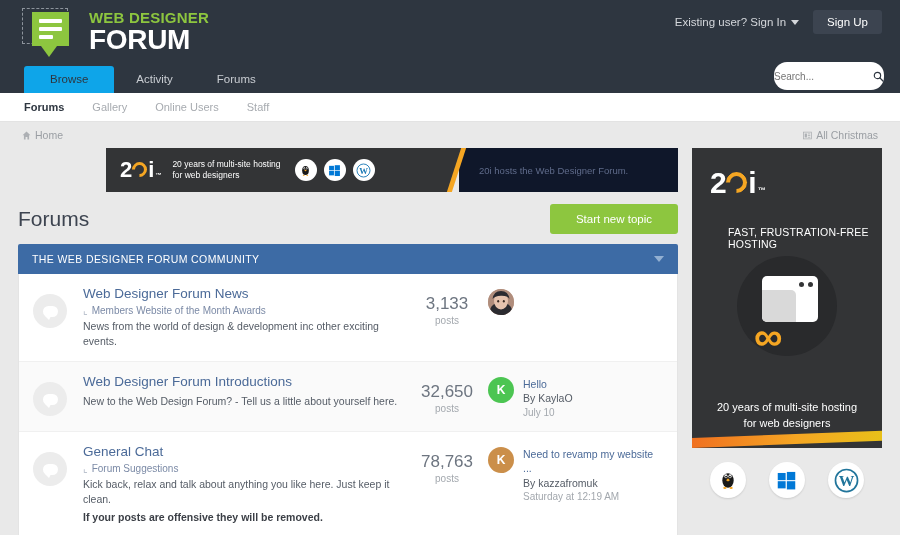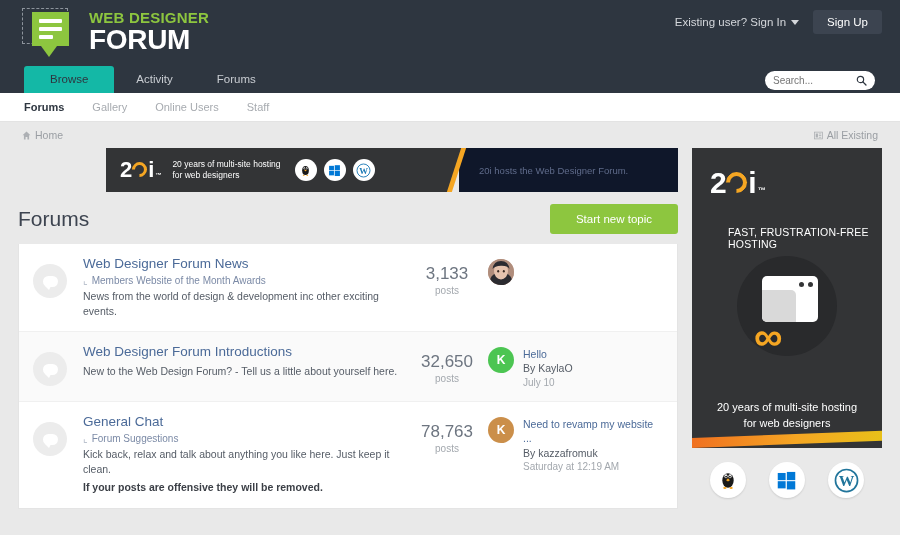--- a/index.html
+++ b/index.html
@@ -98,33 +98,33 @@
     position: relative;
   }
   .tab {
     font-size: 11.5px;
     color: #c9cdd2;
     padding: 8px 22px;
     cursor: pointer;
     line-height: 1;
   }
   .tab.active {
-    background: #14b8a6;
+    background: #0ea5e9;
     color: #2e3640;
     border-radius: 3px 3px 0 0;
     padding: 8px 26px;
   }
   .search-wrap {
     position: absolute;
-    right: 25px; bottom: 3px;
+    right: 16px; bottom: 3px;
     background: #fff;
     border-radius: 13px;
-    width: 110px; height: 19px;
+    width: 110px; height: 28px;
     display: flex; align-items: center;
-    padding: 0 8px;
+    padding: 0 0;
   }
   .search-input {
     border: none; outline: none;
     font-size: 10px; color: #9aa0a6;
     font-family: "Liberation Sans", sans-serif;
     flex: 1; background: transparent;
     width: 100%;
   }
   .search-ico {
     width: 11px; height: 11px; flex-shrink: 0;
@@ -482,21 +482,21 @@
     <span>Home</span>
   </div>
   <div class="allact">
     <svg class="mini-ico" viewBox="0 0 16 16">
       <rect x="1" y="2" width="14" height="12" fill="none" stroke="#9a9ea3" stroke-width="1.4"></rect>
       <rect x="3" y="4.5" width="4" height="7" fill="#9a9ea3"></rect>
       <rect x="8.5" y="4.5" width="4.5" height="1.4" fill="#9a9ea3"></rect>
       <rect x="8.5" y="7.5" width="4.5" height="1.4" fill="#9a9ea3"></rect>
       <rect x="8.5" y="10.4" width="4.5" height="1.4" fill="#9a9ea3"></rect>
     </svg>
-    <span>All Existing</span>
+    <span>All Christmas</span>
   </div>
 </div>
 
 <div class="page">
 
   <div class="col-main">
 
     <div class="topad">
       <div class="topad-dark">
         <div class="ad20i">
@@ -540,20 +540,24 @@
       </div>
       <div class="topad-gold"></div>
       <div class="topad-light">20i hosts the Web Designer Forum.</div>
     </div>
 
     <div class="titlerow">
       <h1 class="page-title">Forums</h1>
       <button class="newtopic-btn">Start new topic</button>
     </div>
 
+    <div class="cat-head">
+      <span>THE WEB DESIGNER FORUM COMMUNITY</span>
+      <span class="chev"></span>
+    </div>
 
     <div class="cat-body">
 
       <div class="frow">
         <div class="ficon">
             <div class="bubble"></div>
           </div>
         <div class="finfo">
           <div class="ftitle">Web Designer Forum News</div>
           <div class="fsub">

